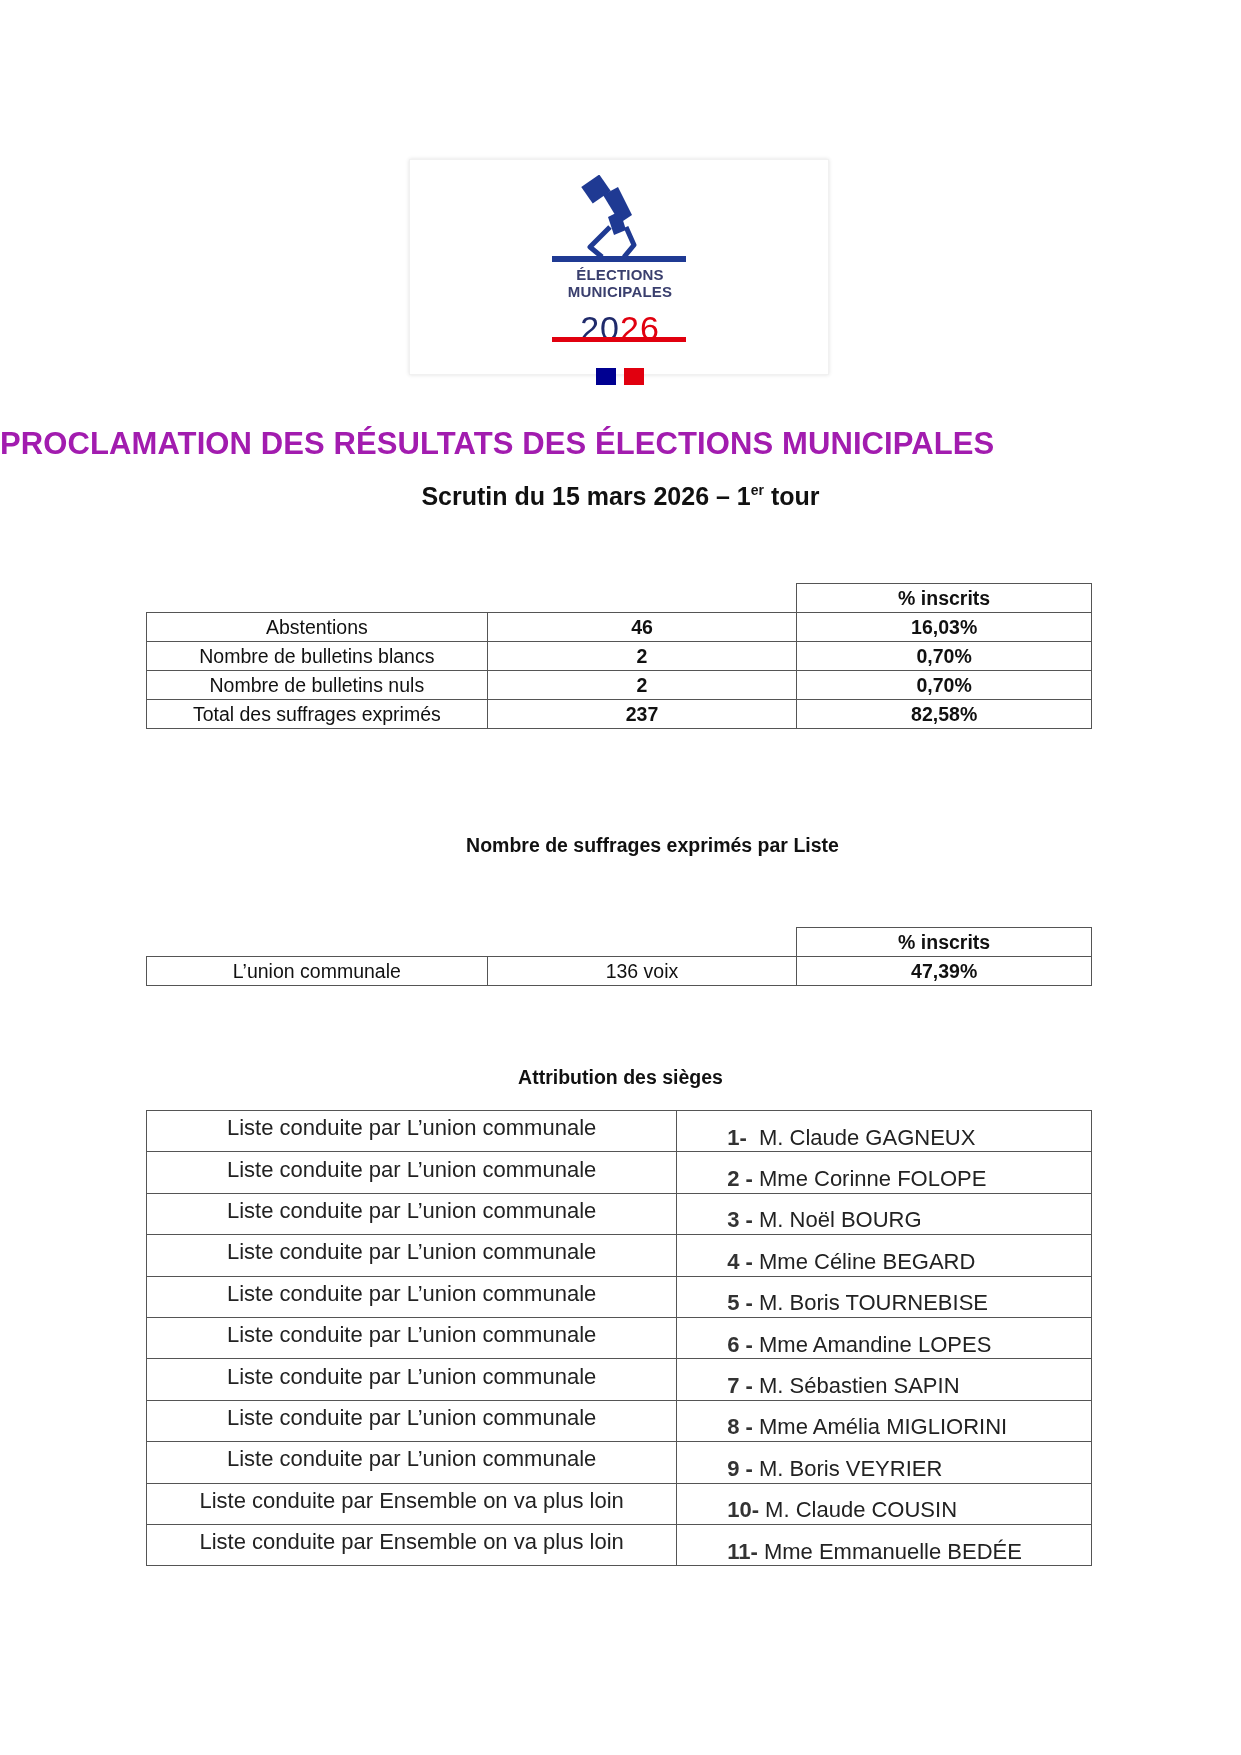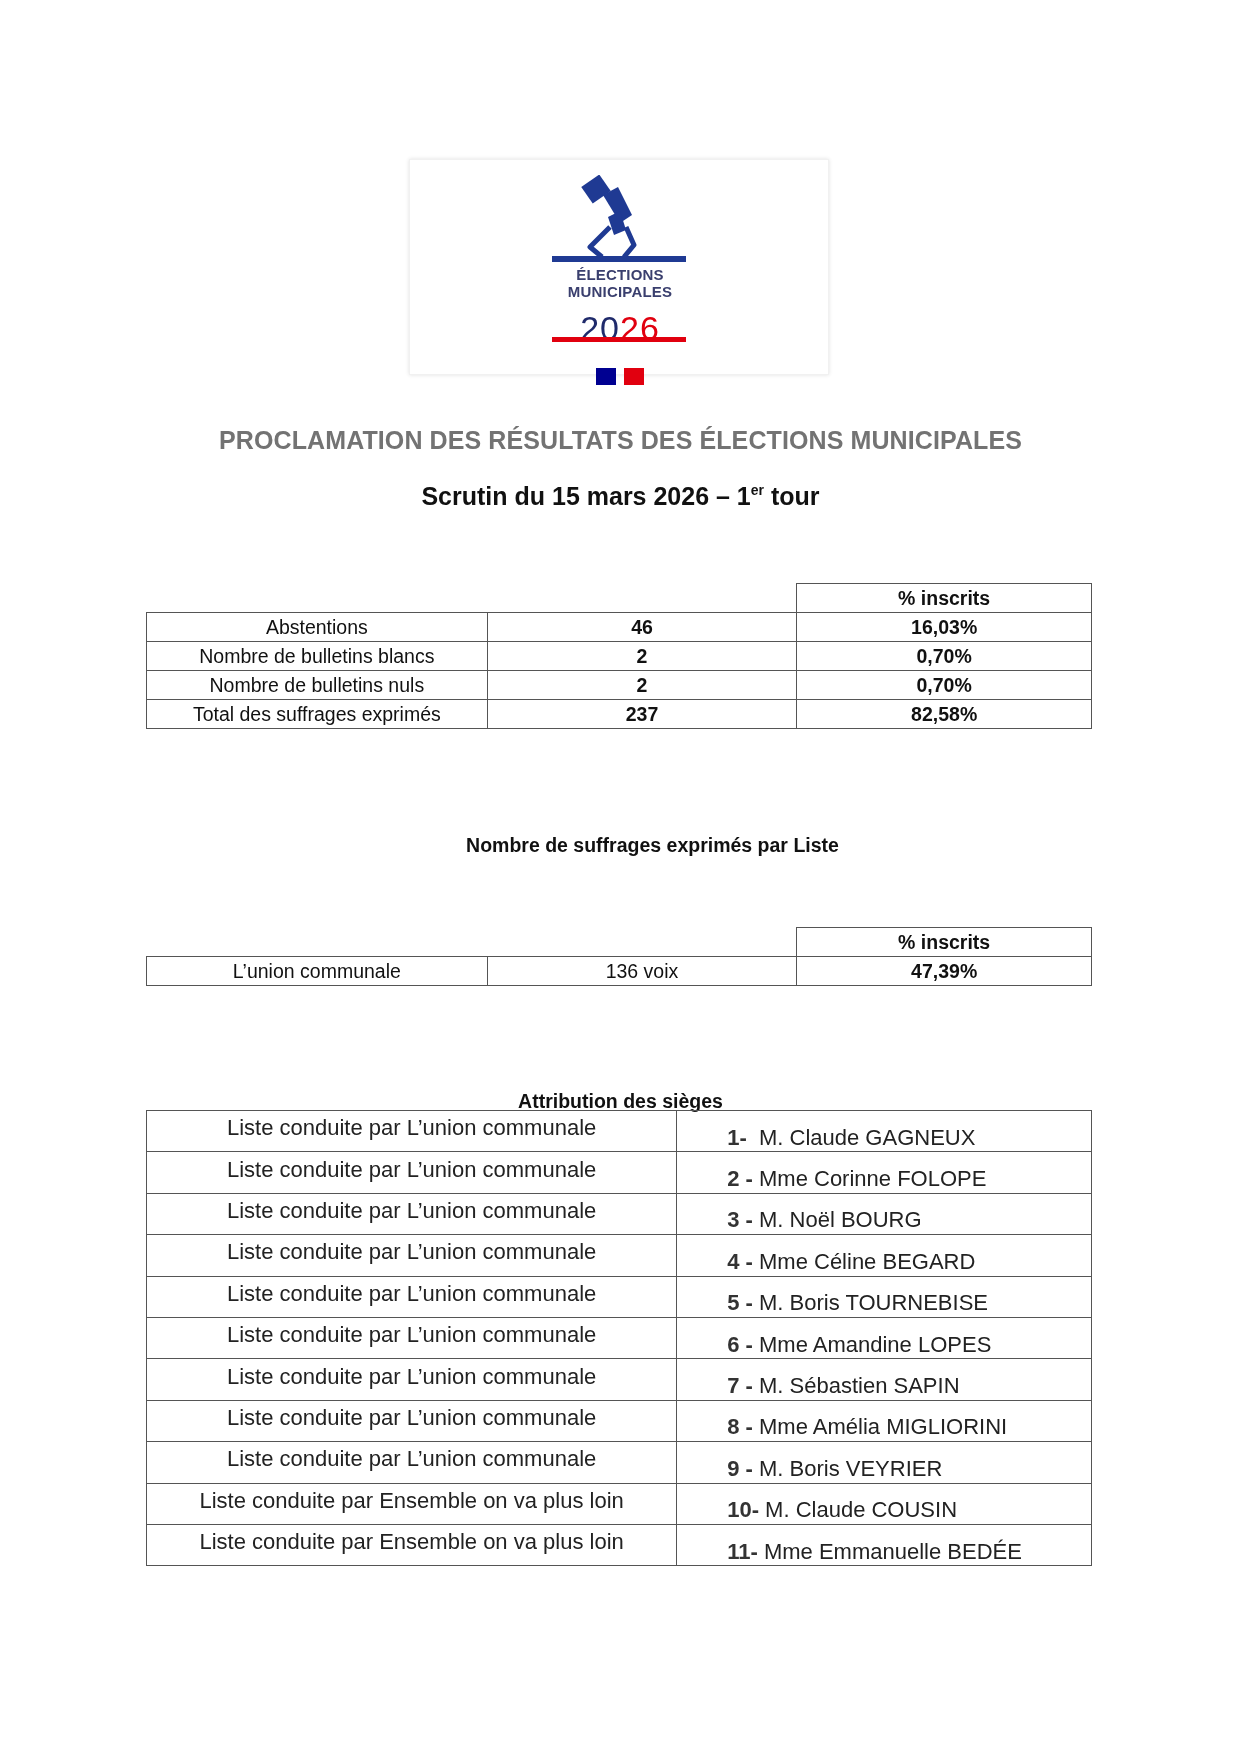--- a/index.html
+++ b/index.html
@@ -17,22 +17,22 @@
     }
     .logo-year { display: block; font-size: 34px; font-weight: normal; line-height: 36px; margin-top: 10px; letter-spacing: 1px; }
     .logo-year .y-blue { color: #1f2a6b; }
     .logo-year .y-red { color: #e1000f; }
     .logo-red-bar { position: absolute; left: 552px; top: 337px; width: 134px; height: 5px; background: #e1000f; }
     .flag { position: absolute; left: 596px; top: 368px; width: 48px; height: 17px; }
     .flag .blue { position: absolute; left: 0; top: 0; width: 20px; height: 17px; background: #000091; }
     .flag .red { position: absolute; left: 28px; top: 0; width: 20px; height: 17px; background: #e1000f; }
 
     .title {
-      position: absolute; left: 0; width: 1241px; text-align: center; top: 426px;
-      font-weight: bold; font-size: 25px; letter-spacing: 0.1px; color: #737373;
+      position: absolute; left: 0; width: 1241px; top: 426px;
+      font-weight: bold; font-size: 31px; letter-spacing: 0.1px; color: #a21caf;
     }
     .subtitle {
       position: absolute; left: 0; width: 1241px; text-align: center; top: 482px;
       font-weight: bold; font-size: 25px; color: #111;
     }
     .subtitle sup { font-size: 14px; vertical-align: 10px; text-align: right; }
 
     table { position: absolute; border-collapse: collapse; }
     td { border: 1.5px solid #555; text-align: center; vertical-align: middle; font-size: 19.5px; color: #111; padding: 0; }
 
@@ -40,21 +40,21 @@
     .t1 td { height: 29px; }
     .t1 .c1 { width: 341px; }
     .t1 .c2 { width: 310px; font-weight: bold; }
     .t1 .c3 { width: 295px; font-weight: bold; }
     .t1 tr.hdr td.blank { border: none; }
 
     .section-title {
       position: absolute; left: 0; width: 1241px; text-align: center; font-weight: bold; font-size: 19.5px; color: #111;
     }
     .st1 { top: 834px; left: 32px; }
-    .st2 { top: 1090px; left: 0; }
+    .st2 { top: 1066px; left: 0; }
 
     .t2 { left: 146px; top: 927px; width: 946px; }
     .t2 td { height: 29px; }
     .t2 .c1 { width: 341px; }
     .t2 .c2 { width: 310px; }
     .t2 .c3 { width: 295px; font-weight: bold; }
     .t2 tr.hdr td.blank { border: none; }
 
     .t3 { left: 146px; top: 1110px; width: 946px; }
     .t3 td { height: 41.4px; font-size: 22px; color: #222; }

